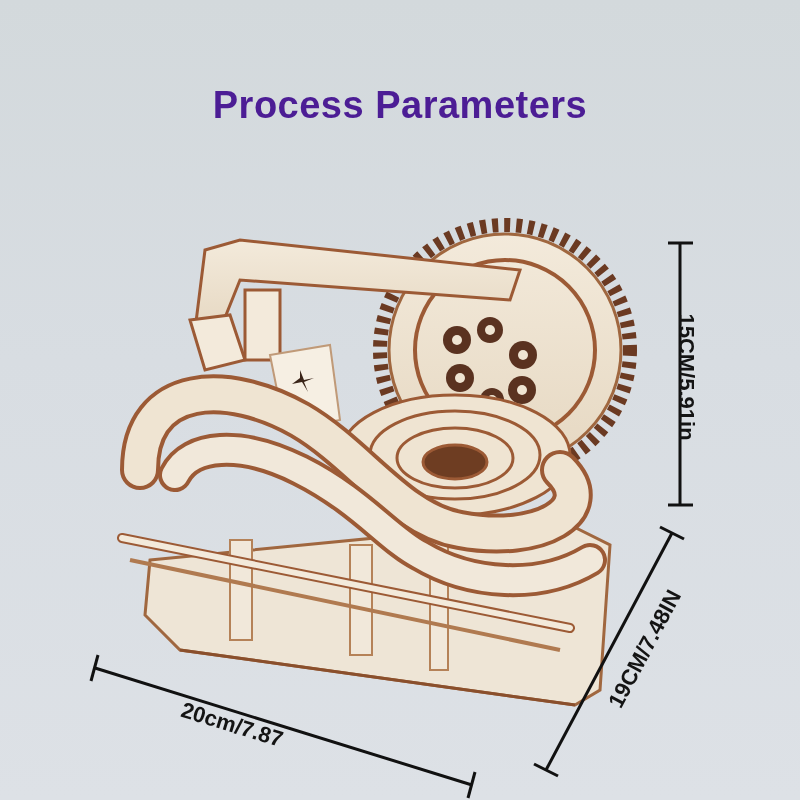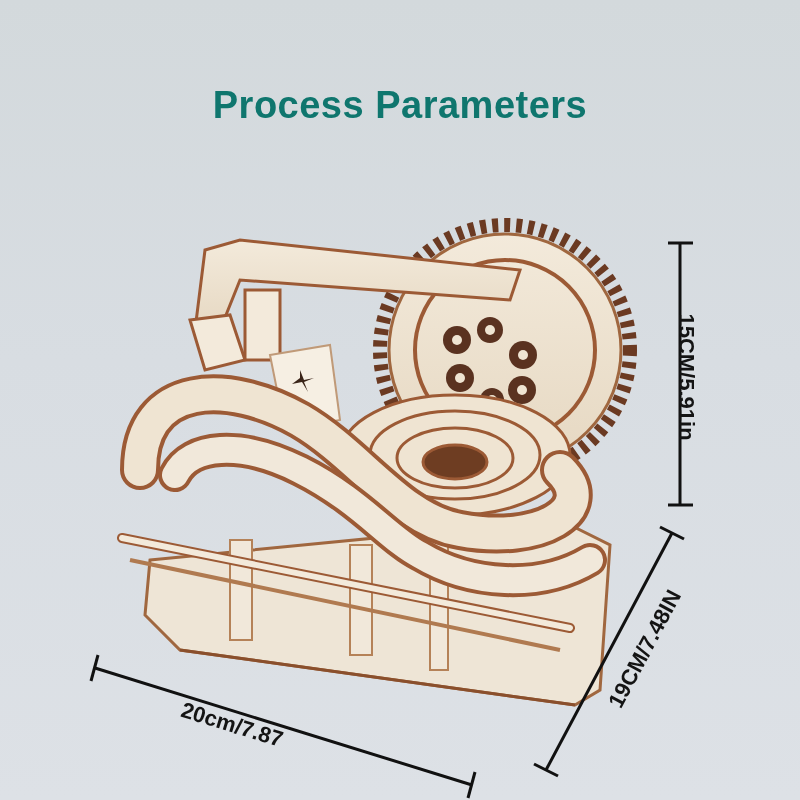--- a/index.html
+++ b/index.html
@@ -5,21 +5,21 @@
     html, body { margin: 0; padding: 0; }
     body {
       width: 800px; height: 800px; overflow: hidden;
       background: linear-gradient(180deg, #d3d9dc 0%, #d8dde2 45%, #dde1e6 100%);
       position: relative;
       font-family: "Liberation Sans", "DejaVu Sans", sans-serif;
     }
     .title {
       position: absolute; left: 0; top: 84px; width: 800px;
       text-align: center; font-size: 38px; font-weight: bold;
-      color: #0f766e; letter-spacing: 0.5px;
+      color: #4c1d95; letter-spacing: 0.5px;
     }
     svg.scene { position: absolute; left: 0; top: 0; }
     .dim-label {
       position: absolute; font-weight: bold; font-size: 22px;
       color: #141414; white-space: nowrap; transform-origin: center center;
     }
     .dim-height { left: 611px; top: 364px; width: 150px; text-align: center; transform: rotate(90deg); }
     .dim-depth { left: 560px; top: 636px; width: 170px; text-align: center; transform: rotate(-62deg); }
     .dim-width { left: 142px; top: 712px; width: 180px; text-align: center; transform: rotate(17deg); }
   </style>

